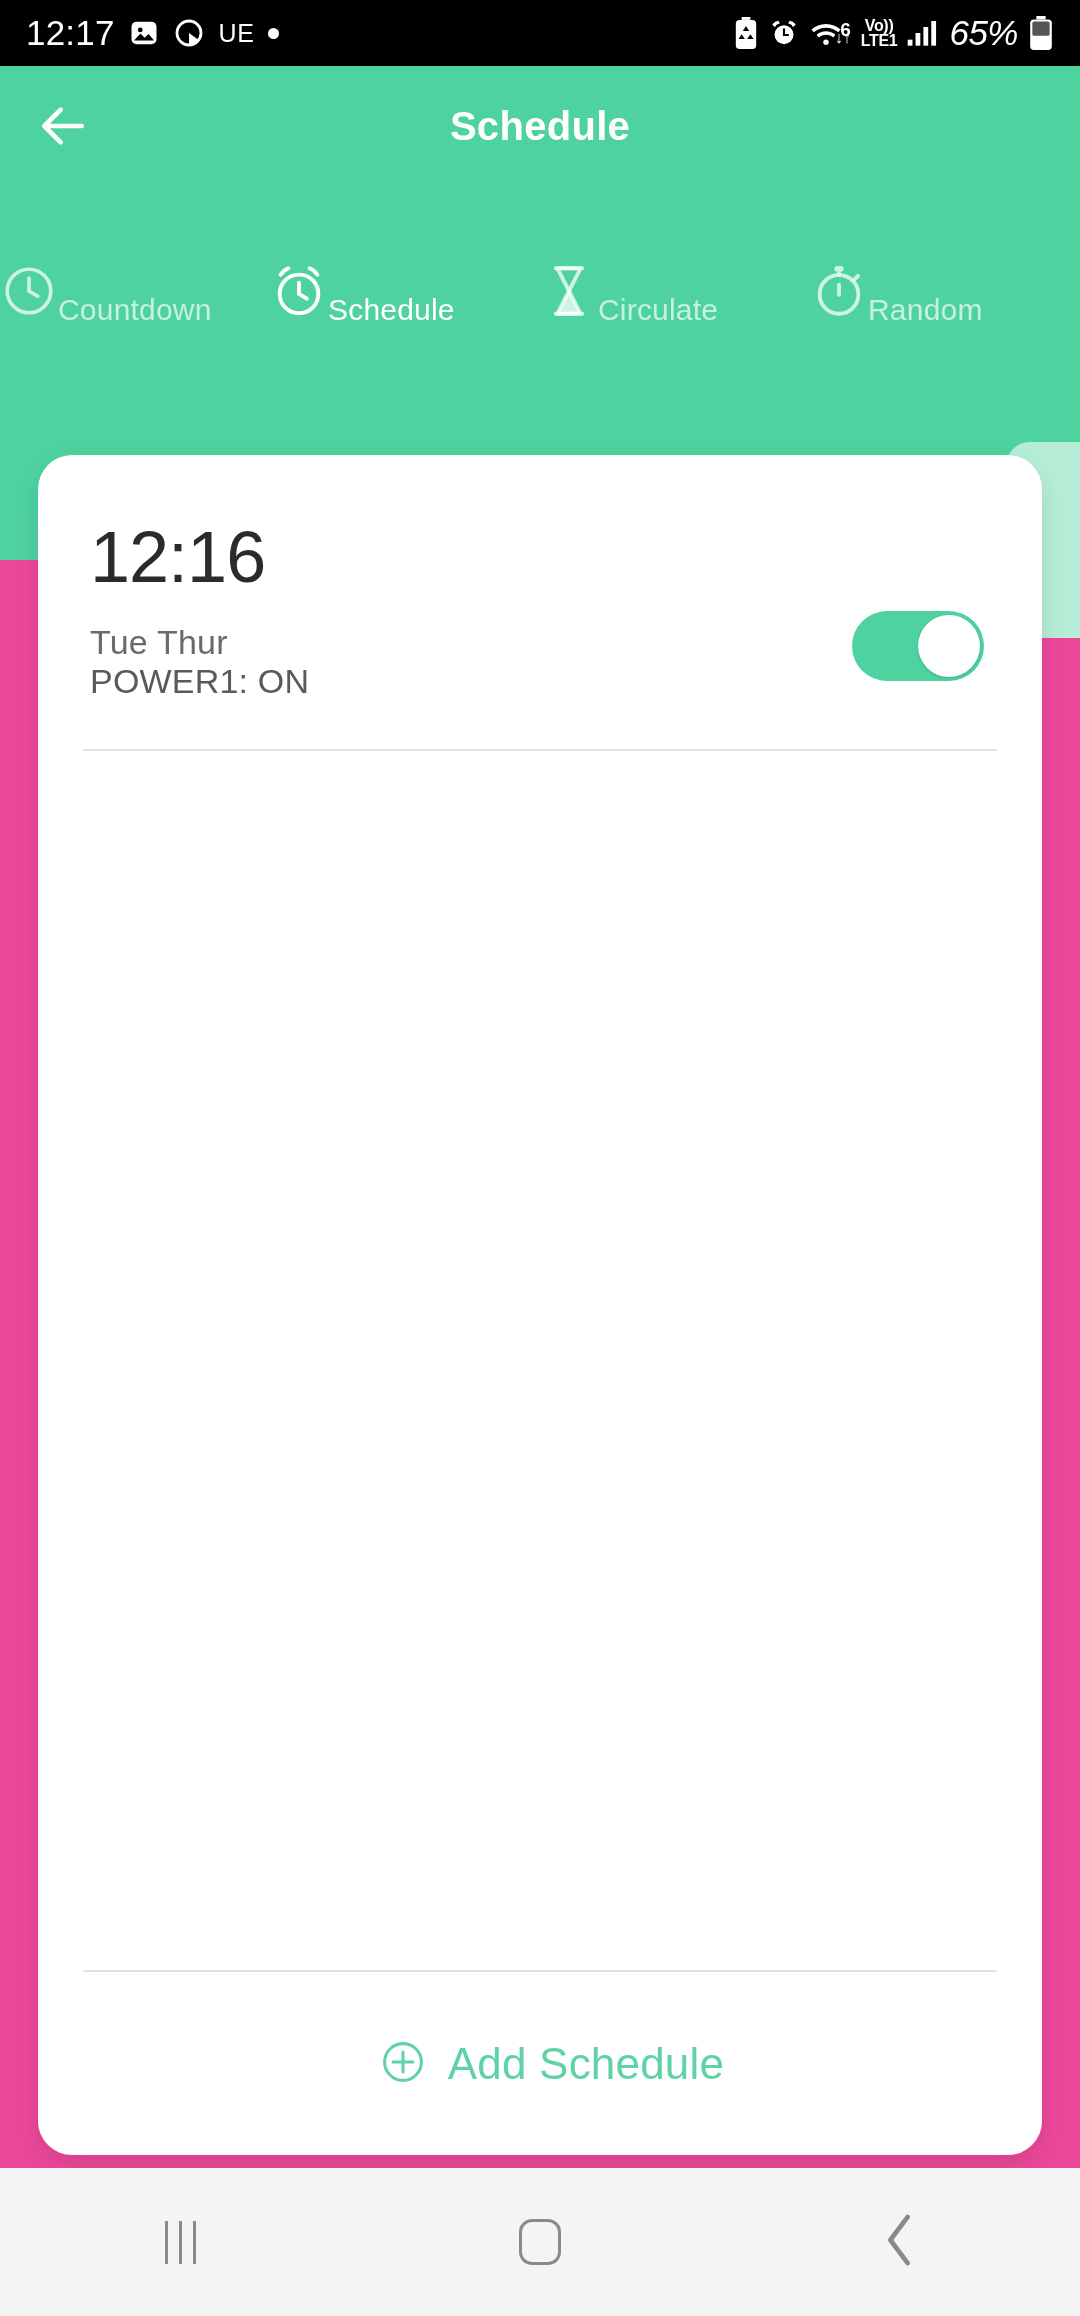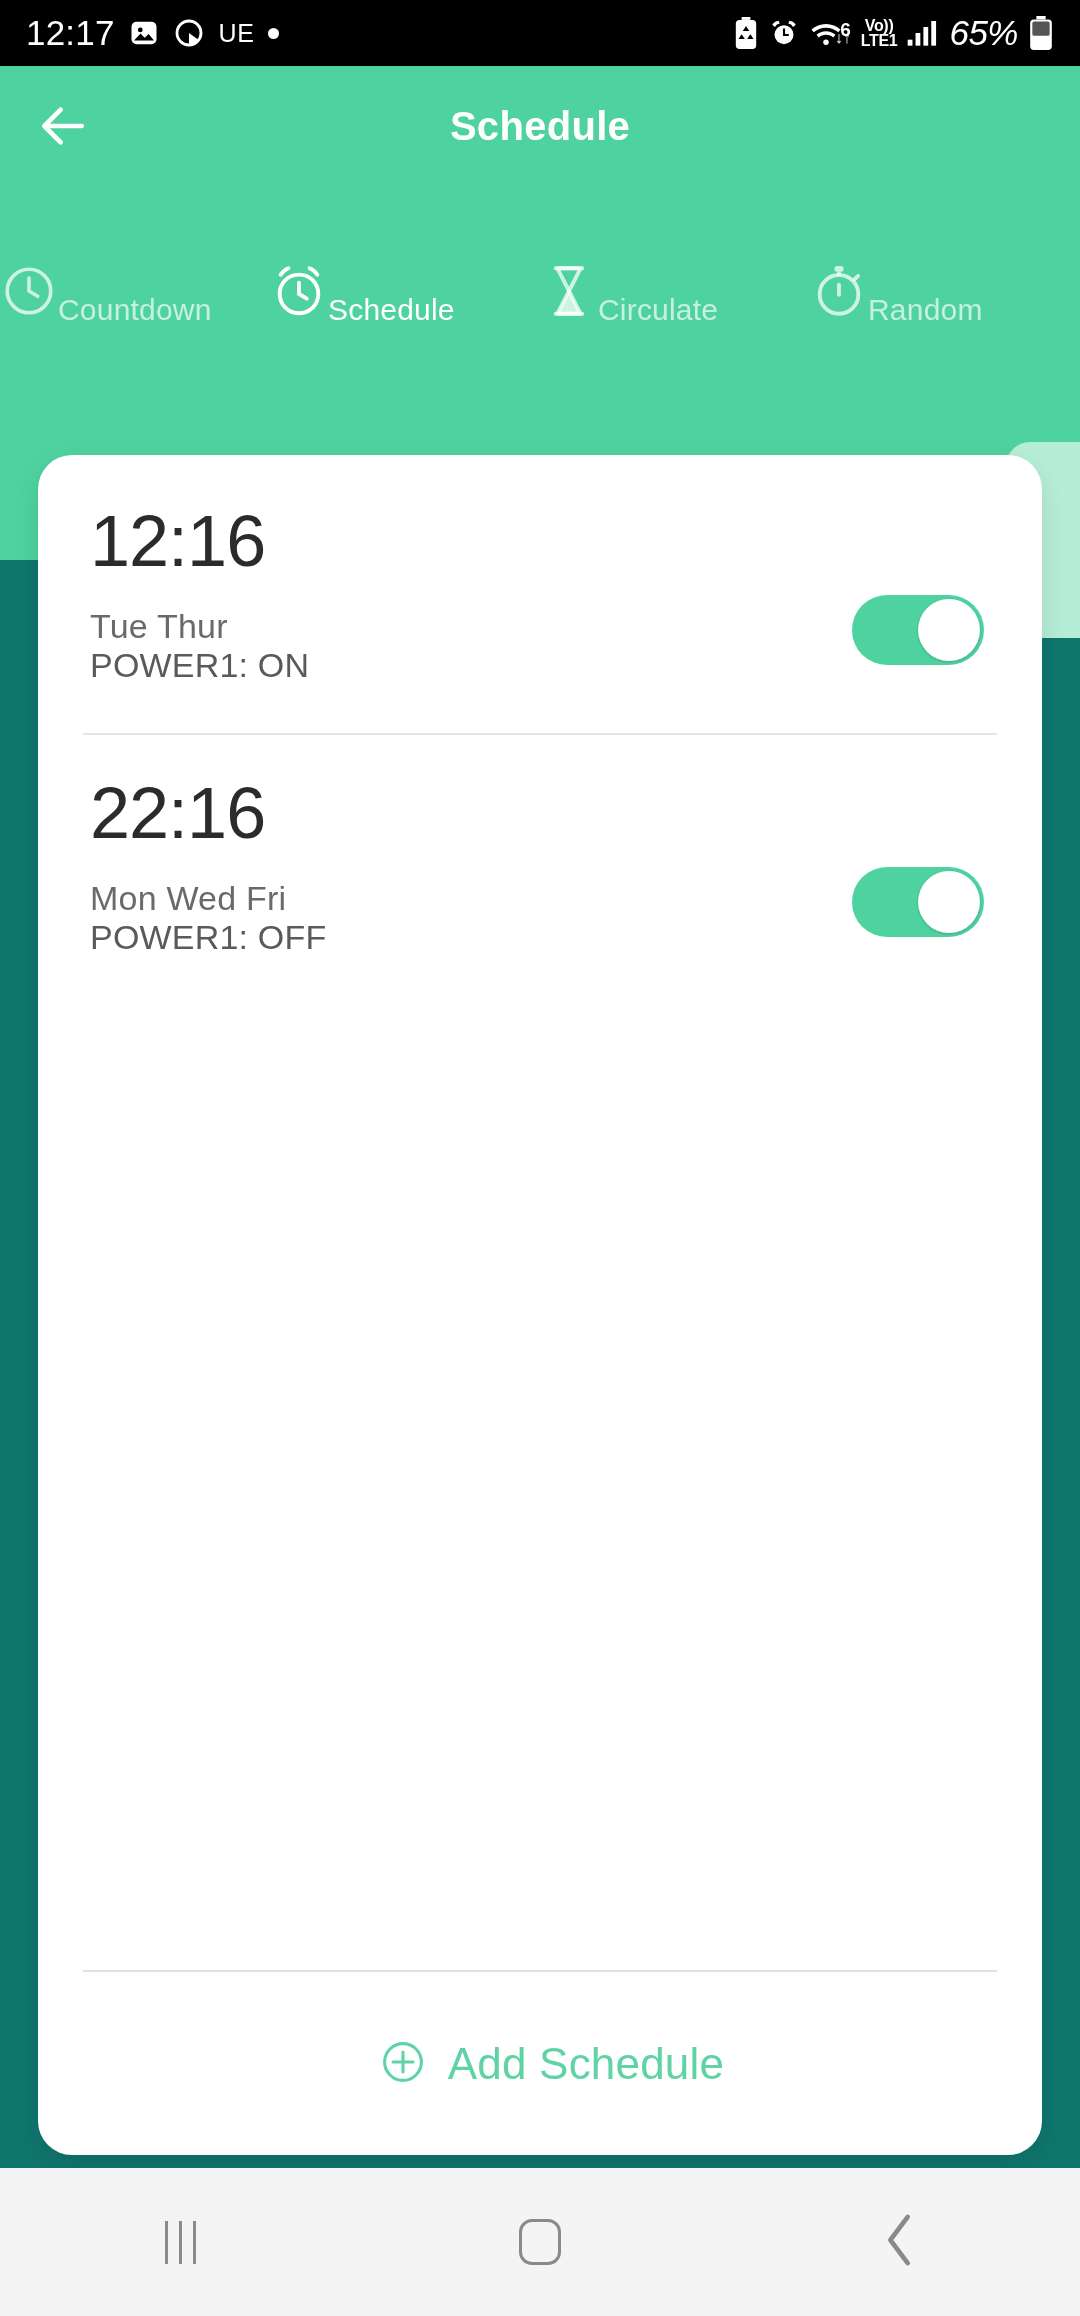--- a/index.html
+++ b/index.html
@@ -3,21 +3,21 @@
 <meta charset="utf-8">
 <style>
   * { margin:0; padding:0; box-sizing:border-box; }
   html,body { width:1080px; height:2316px; }
   body {
     font-family:"Liberation Sans", sans-serif;
     background:#f4f4f4;
     overflow:hidden;
     position:relative;
   }
-  .phone { position:relative; width:1080px; height:2316px; background:#0f766e; }
+  .phone { position:relative; width:1080px; height:2316px; background:#ec4899; }
 
   
   .statusbar {
     position:absolute; top:0; left:0; width:1080px; height:66px;
     background:#000; color:#fff;
     display:flex; align-items:center; justify-content:space-between;
     padding:0 26px;
   }
   .sb-left { display:flex; align-items:center; gap:14px; }
   .sb-right { display:flex; align-items:center; gap:10px; }
@@ -75,21 +75,21 @@
     padding-left:9px;
   }
 
   
   .card {
     position:absolute; left:38px; top:455px; width:1004px; height:1700px;
     background:#ffffff; border-radius:34px;
     box-shadow:0 10px 26px rgba(0,0,0,0.10);
     overflow:hidden;
   }
-  .sched-list { padding-top:8px; }
+  .sched-list { padding-top:24px; }
   .sched-row {
     position:relative; padding:42px 52px 38px 52px; min-height:270px;
   }
   .sched-time {
     font-size:72px; color:#2b2b2b; font-weight:400; letter-spacing:-1px;
     line-height:1.0;
   }
   .sched-days {
     margin-top:30px; font-size:34px; color:#6a6a6a; letter-spacing:0.2px;
   }
@@ -283,28 +283,20 @@
         <div class="sched-time">12:16</div>
         <div class="sched-days">Tue Thur</div>
         <div class="sched-action">POWER1: ON</div>
         <div class="toggle">
           <div class="knob"></div>
         </div>
       </div>
 
       <div class="divider"></div>
 
-      <div class="sched-row">
-        <div class="sched-time">22:16</div>
-        <div class="sched-days">Mon Wed Fri</div>
-        <div class="sched-action">POWER1: OFF</div>
-        <div class="toggle">
-          <div class="knob"></div>
-        </div>
-      </div>
 
     </div>
 
     <div class="add-row">
       <div class="add-divider"></div>
       <div class="add-btn">
         <span>
           <svg width="46" height="46" viewBox="0 0 24 24">
             <circle cx="12" cy="12" r="9.6" fill="none" stroke="#5fd3a6" stroke-width="1.6"></circle>
             <path d="M12 6.8v10.4M6.8 12h10.4" stroke="#5fd3a6" stroke-width="1.6" stroke-linecap="round"></path>

